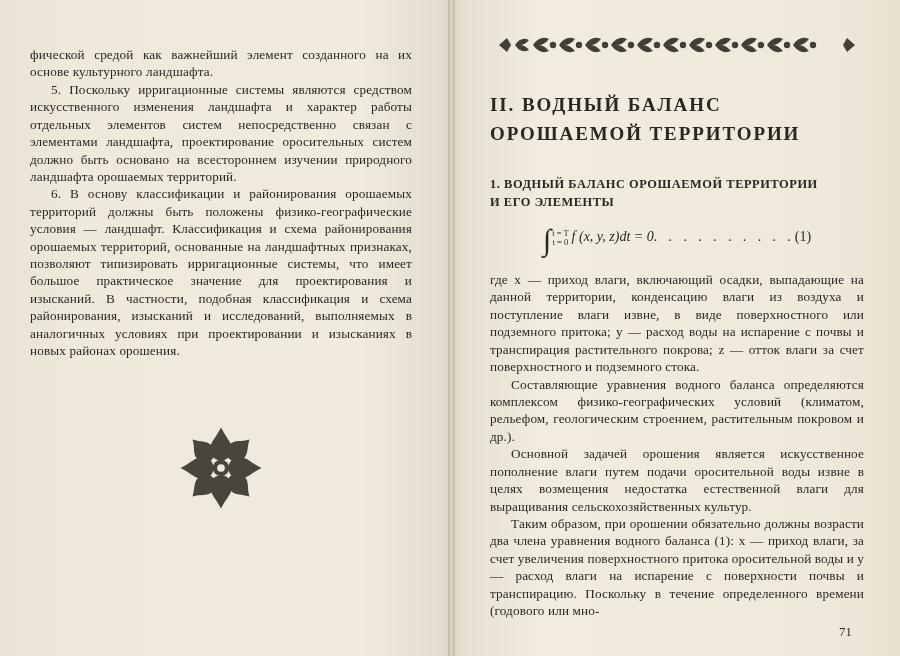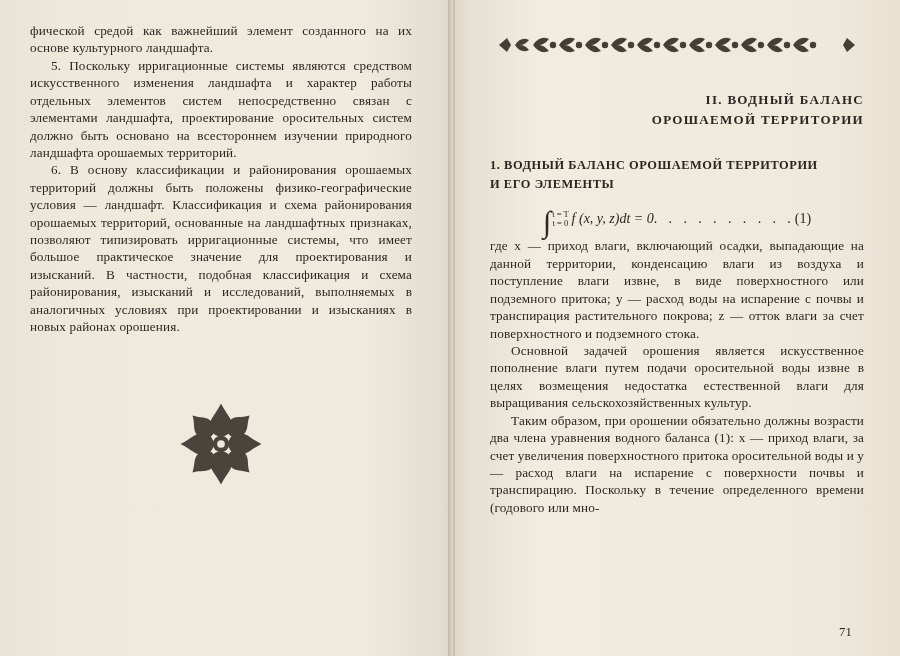--- a/index.html
+++ b/index.html
@@ -51,21 +51,21 @@
   }
   p {
     margin: 0;
     font-size: 13.2px;
     line-height: 1.32;
     text-align: justify;
     text-indent: 1.6em;
     hyphens: manual;
     letter-spacing: 0.01em;
   }
-  p.noindent { text-indent: 0; }
+  p.noindent { text-indent: 0; margin-top: 24px; }
 
   
   .ornament-wrap {
     margin-top: 62px;
     display: flex;
     justify-content: center;
   }
   .ornament {
     width: 92px;
     height: 92px;
@@ -78,22 +78,22 @@
     height: 22px;
     display: flex;
     align-items: center;
     justify-content: center;
     color: #433e36;
   }
   .head-rule svg { display:block; }
 
   h1.chapter {
     margin: 12px 0 26px 0;
-    text-align: right;
-    font-size: 13px;
+    text-align: left;
+    font-size: 19px;
     font-weight: bold;
     letter-spacing: 0.10em;
     line-height: 1.55;
   }
   h2.section {
     margin: 0 0 16px 0;
     text-align: left;
     font-size: 12.4px;
     font-weight: bold;
     letter-spacing: 0.045em;
@@ -192,20 +192,21 @@
 
       <h2 class="section" style="white-space: pre-line;">1. ВОДНЫЙ БАЛАНС ОРОШАЕМОЙ ТЕРРИТОРИИ
 И ЕГО ЭЛЕМЕНТЫ</h2>
 
 
       <div class="formula">
         <span class="intsym">∫</span><span class="limits"><span>t = T</span><br><span>t = 0</span></span><span class="ital">f (x, y, z)dt = 0</span><span class="dots">. . . . . . . . . .</span><span>(1)</span>
       </div>
 
       <p class="noindent">где х — приход влаги, включающий осадки, выпадающие на данной территории, конденсацию влаги  из воздуха и поступление влаги извне, в виде  поверхностного или подземного притока; у — расход воды на испарение с почвы и транспирация  растительного  покрова; z — отток влаги за счет поверхностного и подземного стока.</p>
+      <p>Составляющие уравнения водного баланса определяются комплексом физико-географических условий (климатом, рельефом, геологическим строением,  растительным покровом и др.).</p>
       <p>Основной задачей орошения является искусственное пополнение влаги путем подачи оросительной воды извне в целях возмещения недостатка естественной влаги для выращивания сельскохозяйственных культур.</p>
       <p>Таким образом, при орошении обязательно должны возрасти два  члена уравнения  водного  баланса  (1): х — приход влаги, за счет увеличения  поверхностного притока оросительной воды и  у — расход влаги на испарение с поверхности почвы и транспирацию. Поскольку в течение определенного времени (годового или мно-</p>
 
       <div class="page-number">71</div>
     </div>
 
   </div>
   <div class="gutter"></div>
 </div>
 

